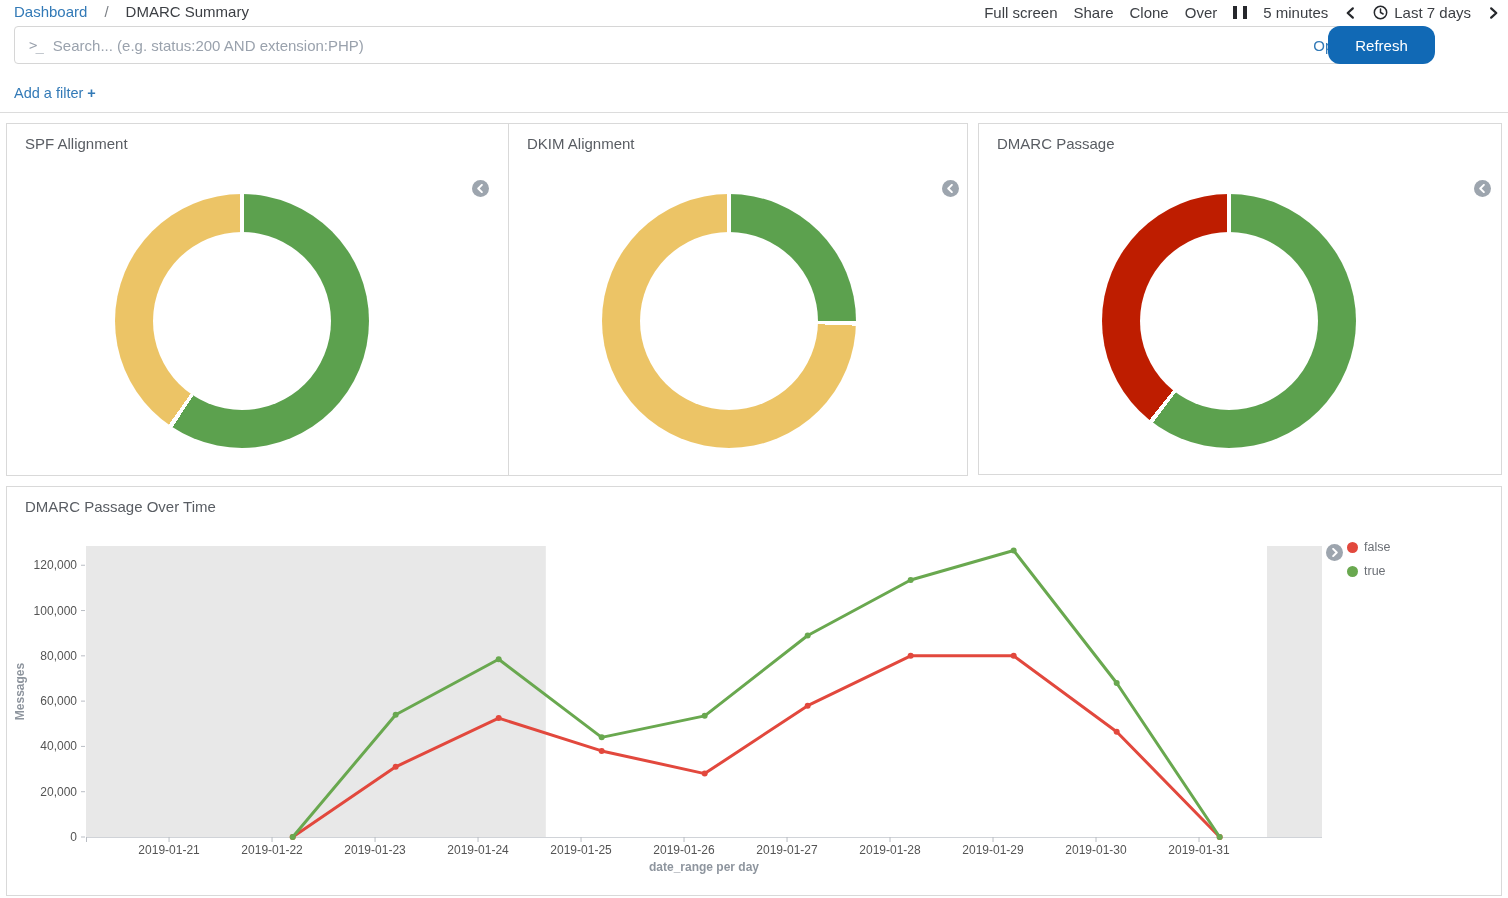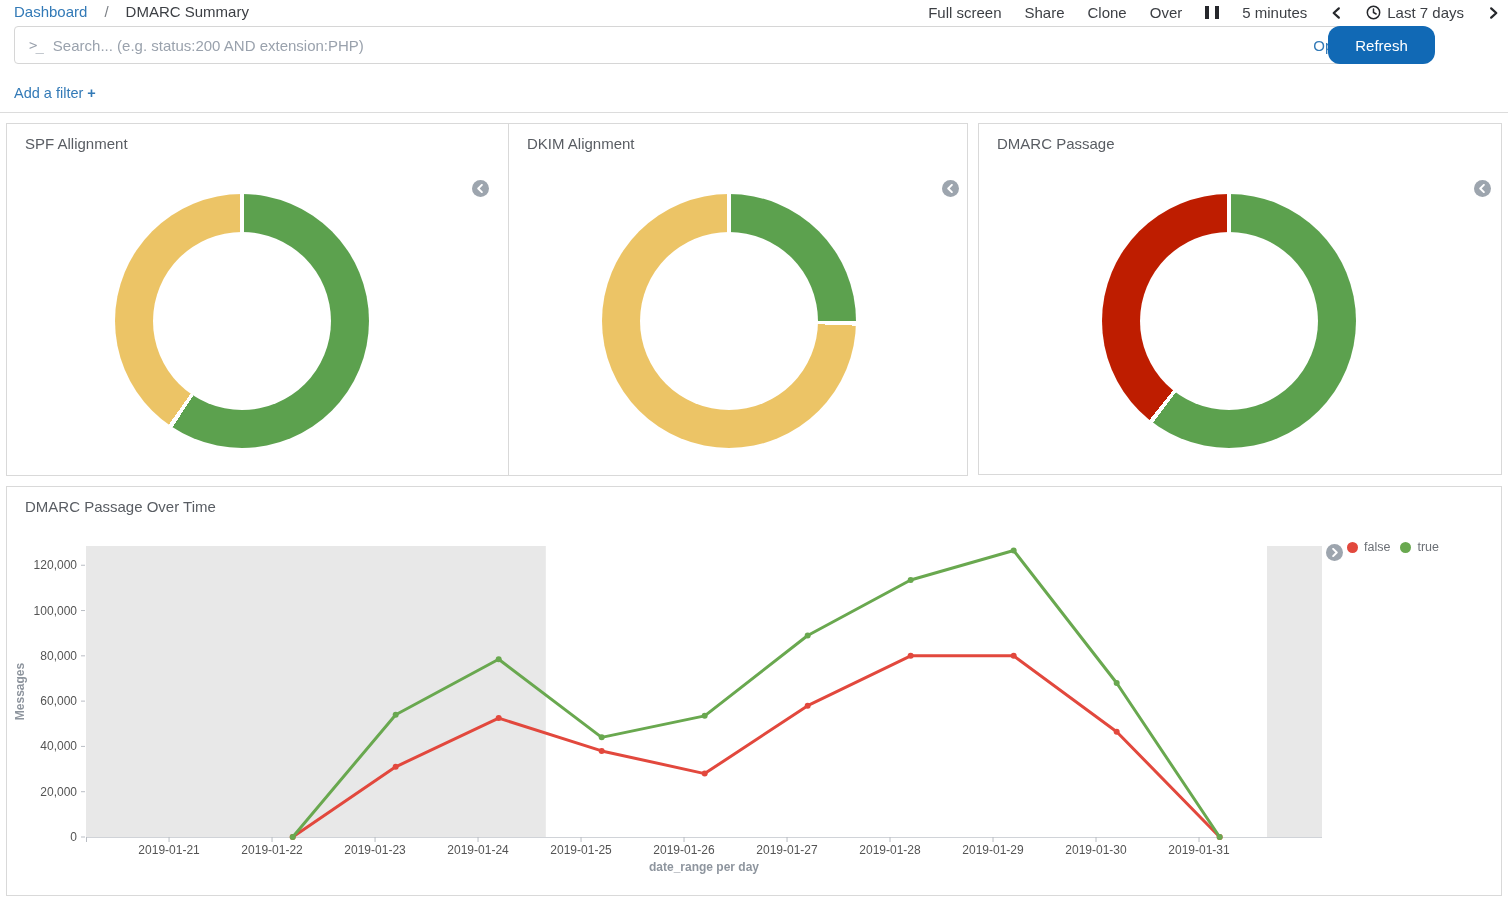--- a/index.html
+++ b/index.html
@@ -6,21 +6,21 @@
   html,body { width:1508px; height:898px; background:#fff;
     font-family:"Liberation Sans", sans-serif; color:#43474d; overflow:hidden; }
   .stage { position:relative; width:1508px; height:898px; }
 
   
   .topnav { position:absolute; top:0; left:0; width:100%; height:25px; }
   .breadcrumb { position:absolute; left:14px; top:3px; font-size:15px; display:flex; gap:17px; align-items:center;}
   .breadcrumb a { color:#337ab7; text-decoration:none; cursor:pointer; }
   .crumb-sep { color:#7b7f85; }
   .crumb-current { color:#3c3f44; }
-  .navmenu { position:absolute; right:8px; top:0; height:25px; display:flex; align-items:center; gap:23px; font-size:15px; color:#3c3f44; }
+  .navmenu { position:absolute; right:8px; top:0; height:25px; display:flex; align-items:center; gap:16px; font-size:15px; color:#3c3f44; }
   .navmenu .item { cursor:pointer; display:flex; align-items:center; gap:6px; }
   .pause-icon { display:inline-flex; gap:3px; }
   .pause-icon i { display:block; width:4px; height:13px; background:#26282c; }
   .chev { width:13px; height:14px; display:block; }
   .clock { width:15px; height:15px; display:block; }
 
   
   .search-box { position:absolute; left:14px; top:26px; width:1366px; height:38px;
     border:1px solid #d6d6d6; border-radius:4px; background:#fff; display:flex; align-items:center; padding:0 14px; }
   .prompt-icon { font-family:"DejaVu Sans Mono", monospace; font-size:14px; color:#9aa2ad; margin-right:11px; letter-spacing:-2px; }
@@ -48,21 +48,21 @@
   #donut-dmarc { left:123px; top:70px; }
 
   .circle-icon { position:absolute; width:17px; height:17px; border-radius:50%; background:#9da5ae;
     display:flex; align-items:center; justify-content:center; cursor:pointer; }
   .circle-icon svg { width:9px; height:9px; display:block; }
 
   
   #timeline-svg { position:absolute; left:0; top:0; }
   .tick { font-family:"Liberation Sans",sans-serif; font-size:12px; fill:#545454; }
   .axis-label { font-family:"Liberation Sans",sans-serif; font-size:12px; font-weight:bold; fill:#8e959e; }
-  .chart-legend { position:absolute; left:1340px; top:53px; display:flex; flex-direction:row; gap:10px; }
+  .chart-legend { position:absolute; left:1340px; top:53px; display:flex; flex-direction:column; gap:10px; }
   .legend-item { display:flex; align-items:center; gap:6px; font-size:12.5px; color:#6c7076; cursor:pointer; }
   .legend-dot { width:11px; height:11px; border-radius:50%; display:inline-block; }
 </style>
 </head>
 <body>
 
 <div class="stage">
 
   <div class="topnav">
     <div class="breadcrumb">

